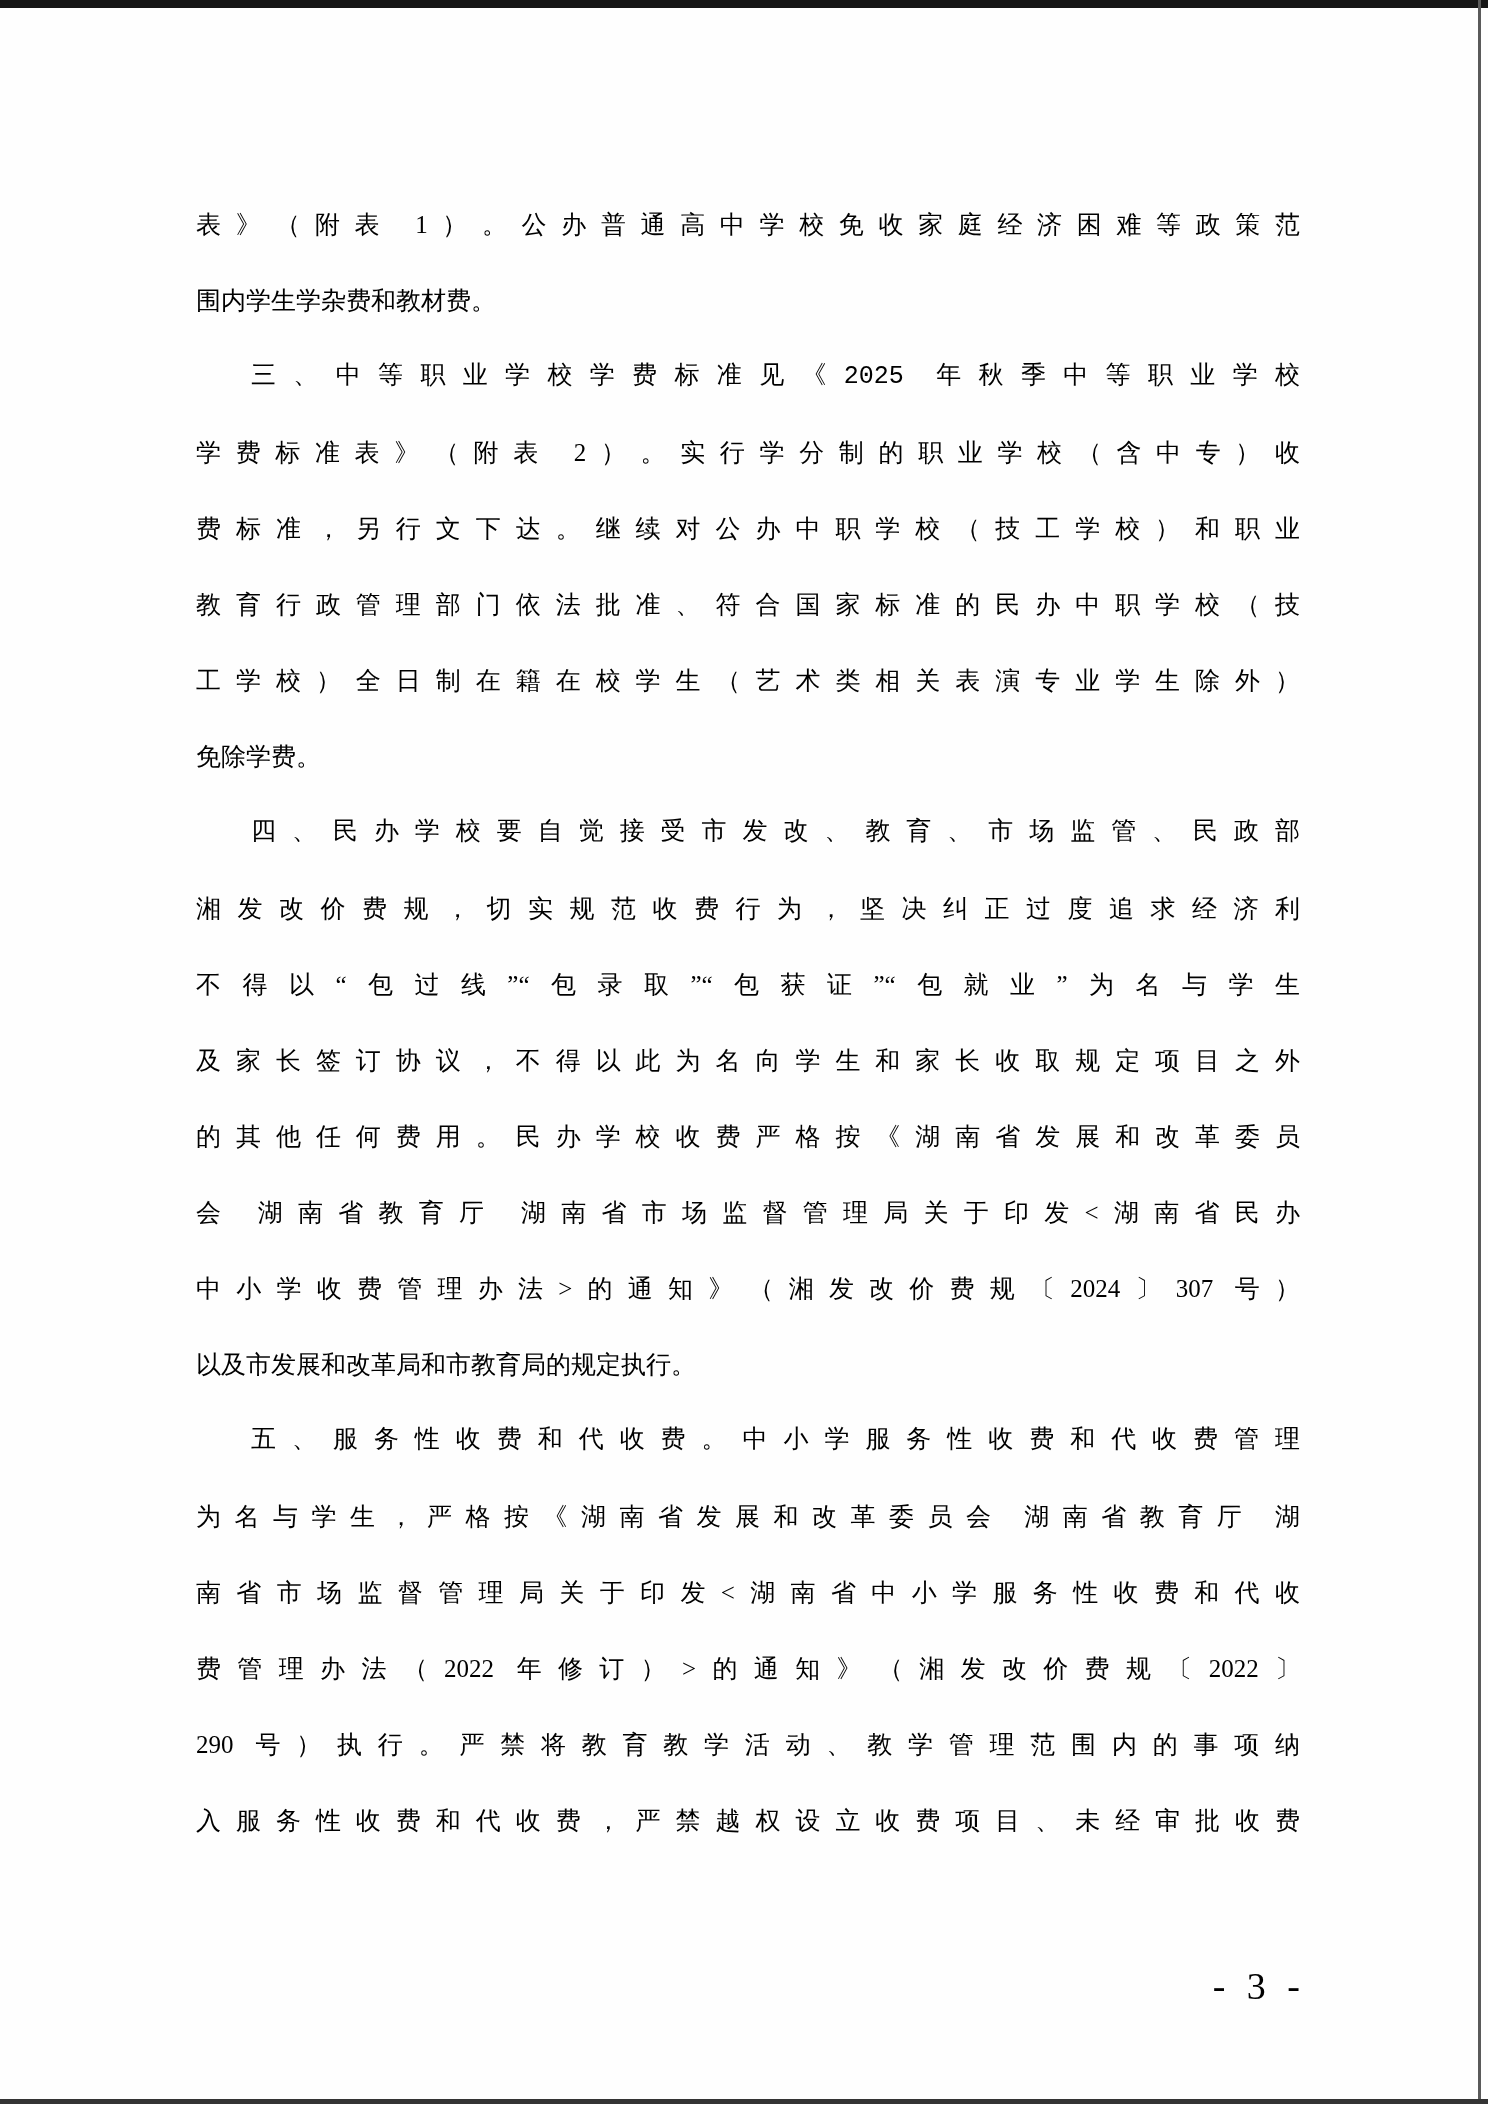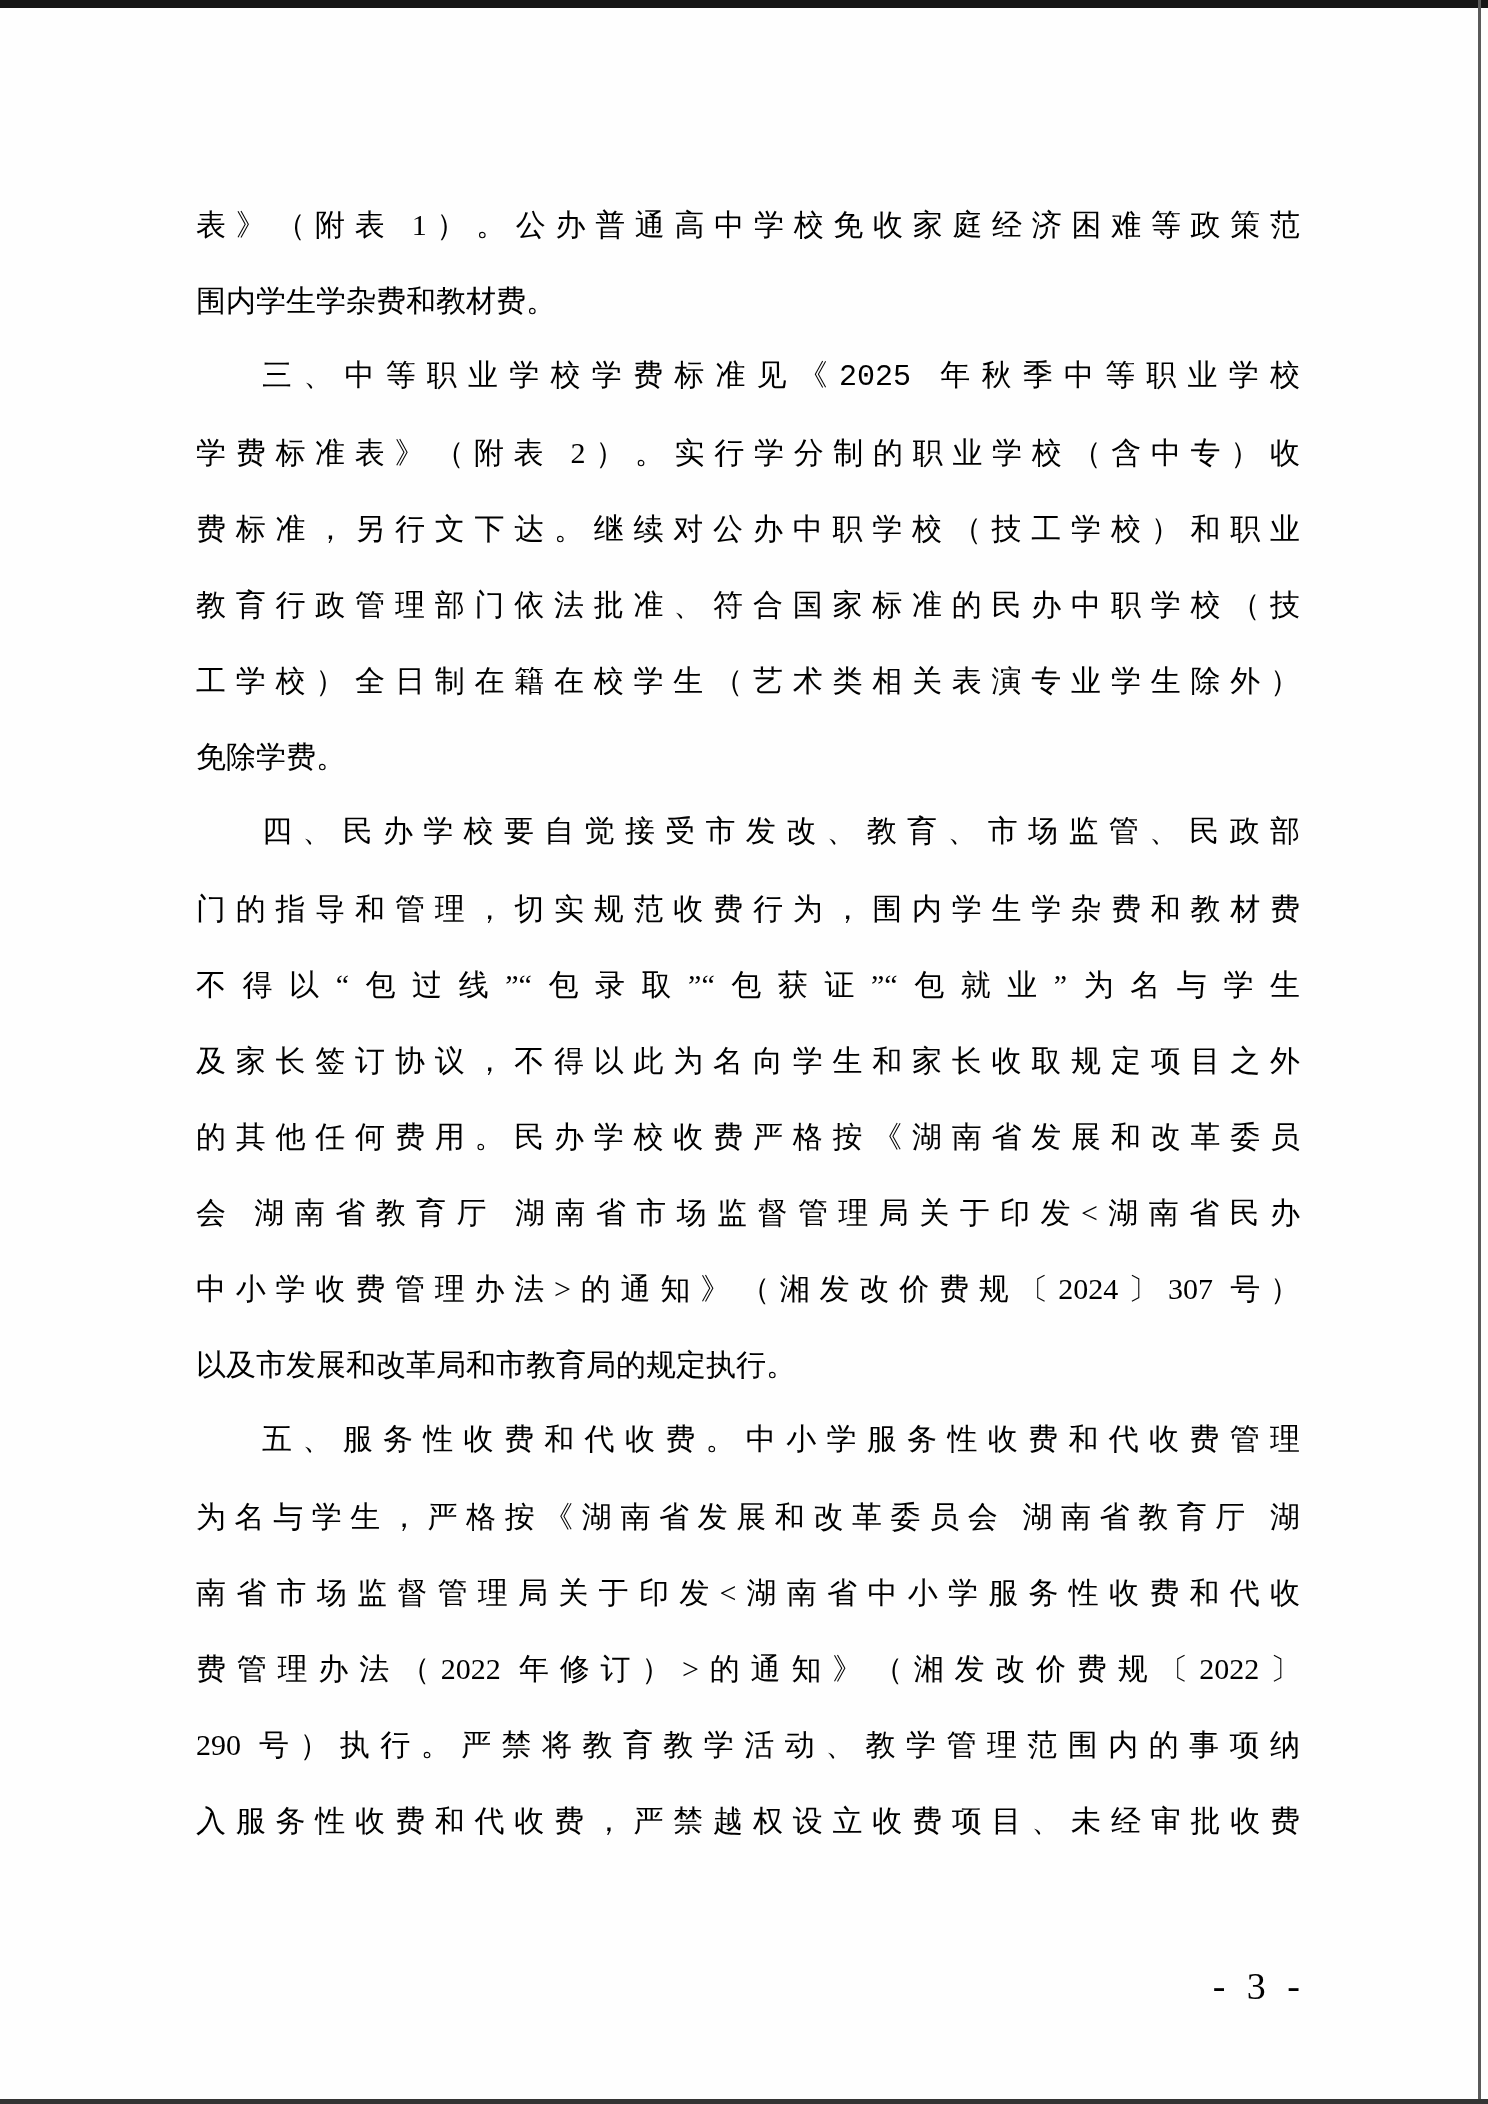--- a/index.html
+++ b/index.html
@@ -32,21 +32,21 @@
   }
   
   .text-block {
     position: absolute;
     left: 196px; top: 187px;
     width: 1104px;
   }
   .line {
     height: 76px;
     line-height: 76px;
-    font-size: 30px;
+    font-size: 25px;
     color: var(--ink, #000000);
     text-align: justify;
     text-align-last: justify;
     text-justify: inter-character;
     overflow: hidden;
     white-space: normal;
   }
   .line.para-end {
     text-align: center;
     text-align-last: left;
@@ -75,21 +75,21 @@
   <div class="text-block" id="text-block">
       <div class="line">表》（附表 1）。公办普通高中学校免收家庭经济困难等政策范</div>
       <div class="line para-end">围内学生学杂费和教材费。</div>
       <div class="line indent">三、中等职业学校学费标准见《2025 年秋季中等职业学校</div>
       <div class="line">学费标准表》（附表 2）。实行学分制的职业学校（含中专）收</div>
       <div class="line">费标准，另行文下达。继续对公办中职学校（技工学校）和职业</div>
       <div class="line">教育行政管理部门依法批准、符合国家标准的民办中职学校（技</div>
       <div class="line">工学校）全日制在籍在校学生（艺术类相关表演专业学生除外）</div>
       <div class="line para-end">免除学费。</div>
       <div class="line indent">四、民办学校要自觉接受市发改、教育、市场监管、民政部</div>
-      <div class="line">门的指导和管理，切实规范收费行为，围内学生学杂费和教材费</div>
+      <div class="line">湘发改价费规，切实规范收费行为，坚决纠正过度追求经济利</div>
       <div class="line">不得以“包过线”“包录取”“包获证”“包就业”为名与学生</div>
       <div class="line">及家长签订协议，不得以此为名向学生和家长收取规定项目之外</div>
       <div class="line">的其他任何费用。民办学校收费严格按《湖南省发展和改革委员</div>
       <div class="line">会 湖南省教育厅 湖南省市场监督管理局关于印发&lt;湖南省民办</div>
       <div class="line">中小学收费管理办法&gt;的通知》（湘发改价费规〔2024〕307 号）</div>
       <div class="line para-end">以及市发展和改革局和市教育局的规定执行。</div>
       <div class="line indent">五、服务性收费和代收费。中小学服务性收费和代收费管理</div>
       <div class="line">为名与学生，严格按《湖南省发展和改革委员会 湖南省教育厅 湖</div>
       <div class="line">南省市场监督管理局关于印发&lt;湖南省中小学服务性收费和代收</div>
       <div class="line">费管理办法（2022 年修订）&gt;的通知》（湘发改价费规〔2022〕</div>

